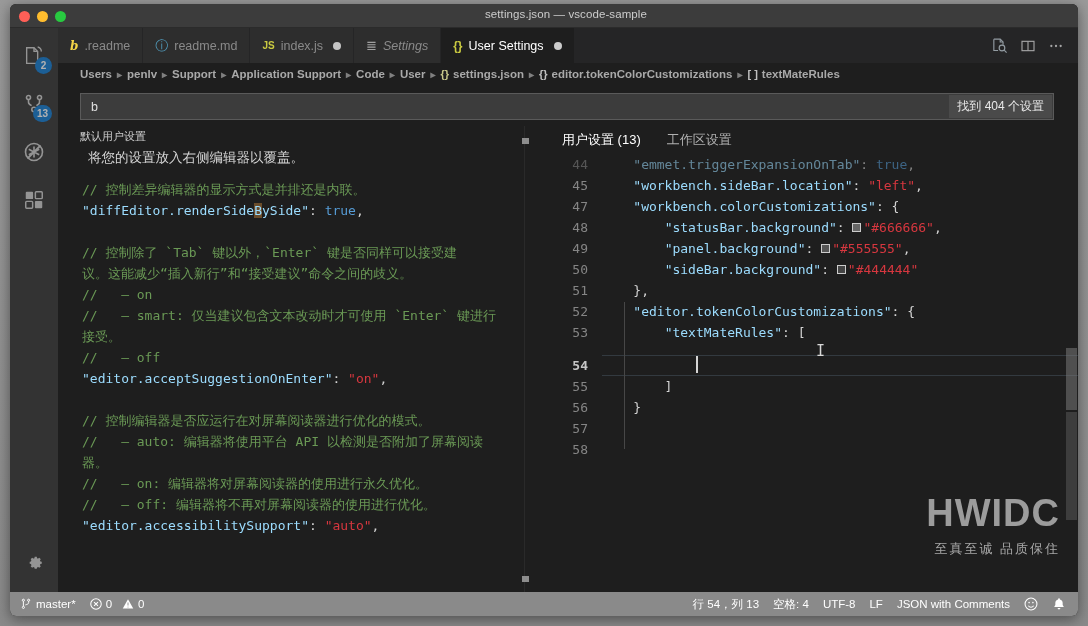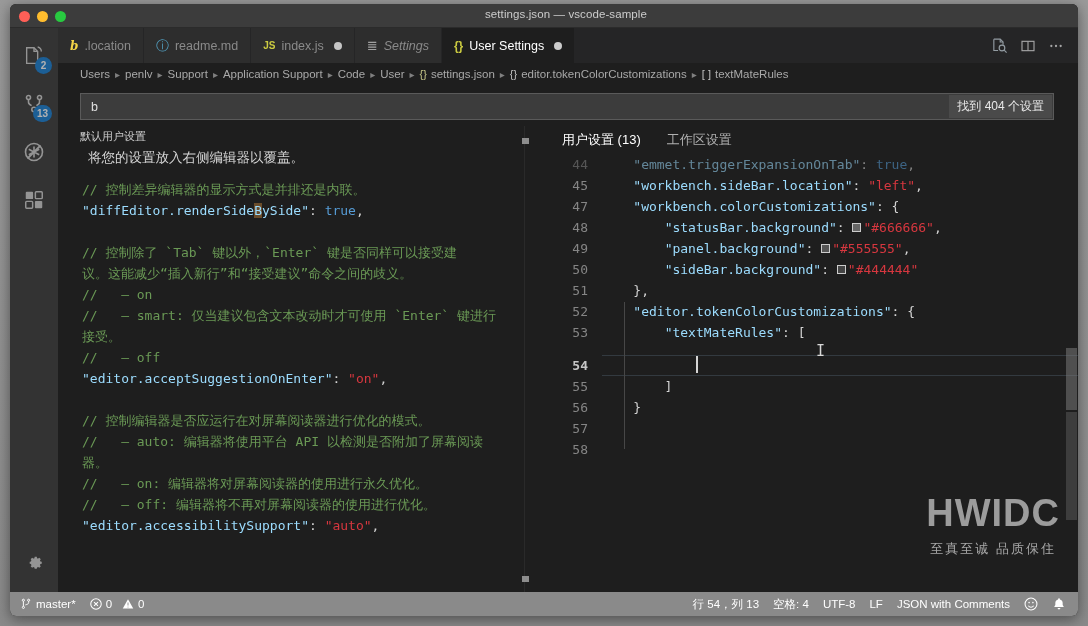--- a/index.html
+++ b/index.html
@@ -98,21 +98,21 @@
     display: flex; align-items: center; gap: 12px;
     padding: 0 14px 0 6px; background: #252526;
   }
   .tabactions .act { opacity: .75; display: flex; align-items: center; }
   
   .breadcrumbs {
     height: 22px; background: #1e1e1e;
     display: flex; align-items: center;
     padding: 0 0 0 22px;
     font-size: 11.5px; color: #a9a9a9;
-    gap: 4px; white-space: nowrap;
+    gap: 4px; white-space: nowrap; font-weight: bold;
   }
   .bc-sep { color: #808080; font-size: 10px; padding: 0 1px; }
   .bc-ico { color: #c8c88a; font-size: 11px; }
   
   .settings { flex: 1; position: relative; display: flex; flex-direction: column; min-height: 0; }
   .searchrow {
     padding: 8px 24px 6px 22px;
   }
   .searchbox {
     position: relative;
@@ -199,21 +199,21 @@
   .vscroll .thumb {
     position: absolute; right: 1px; width: 11px;
     background: rgba(121,121,121,0.55);
   }
   .leftpane-deco { position: absolute; right: 6px; top: 0; width: 10px; bottom: 0; }
   .leftpane-deco .mark { position: absolute; right: 1px; width: 7px; height: 6px; background: #8d8d8d; }
   .leftpane-line { position:absolute; right: 11px; top: 0; bottom: 0; width:1px; background:#2a2a2a; }
   
   .watermark {
     position: absolute; right: 18px; bottom: 34px;
-    text-align: center; pointer-events: none;
+    text-align: right; pointer-events: none;
   }
   .watermark .wm1 {
     font-size: 38px; font-weight: 700; color: #9c9c9c;
     letter-spacing: 1px; line-height: 1;
   }
   .watermark .wm2 {
     font-size: 13px; color: #a8a8a8; margin-top: 8px; letter-spacing: 2px;
   }
   
   .statusbar {
@@ -293,21 +293,21 @@
             </svg>
           </span>
         </div>
       </div>
 
       <div class="main">
 
         <div class="tabbar">
           <div class="tab">
             <span class="ticon" style="color:#f5d547;font-style:italic;font-family:'DejaVu Serif',serif;font-weight:600;">b</span>
-            <span class="tlabel">.location</span>
+            <span class="tlabel">.readme</span>
           </div>
           <div class="tab">
             <span class="ticon" style="color:#519aba;font-size:13px;">ⓘ</span>
             <span class="tlabel">readme.md</span>
           </div>
           <div class="tab">
             <span class="ticon" style="color:#cbcb41;font-size:10px;font-weight:700;">JS</span>
             <span class="tlabel">index.js</span>
             <span class="dirty dim"></span>
           </div>

